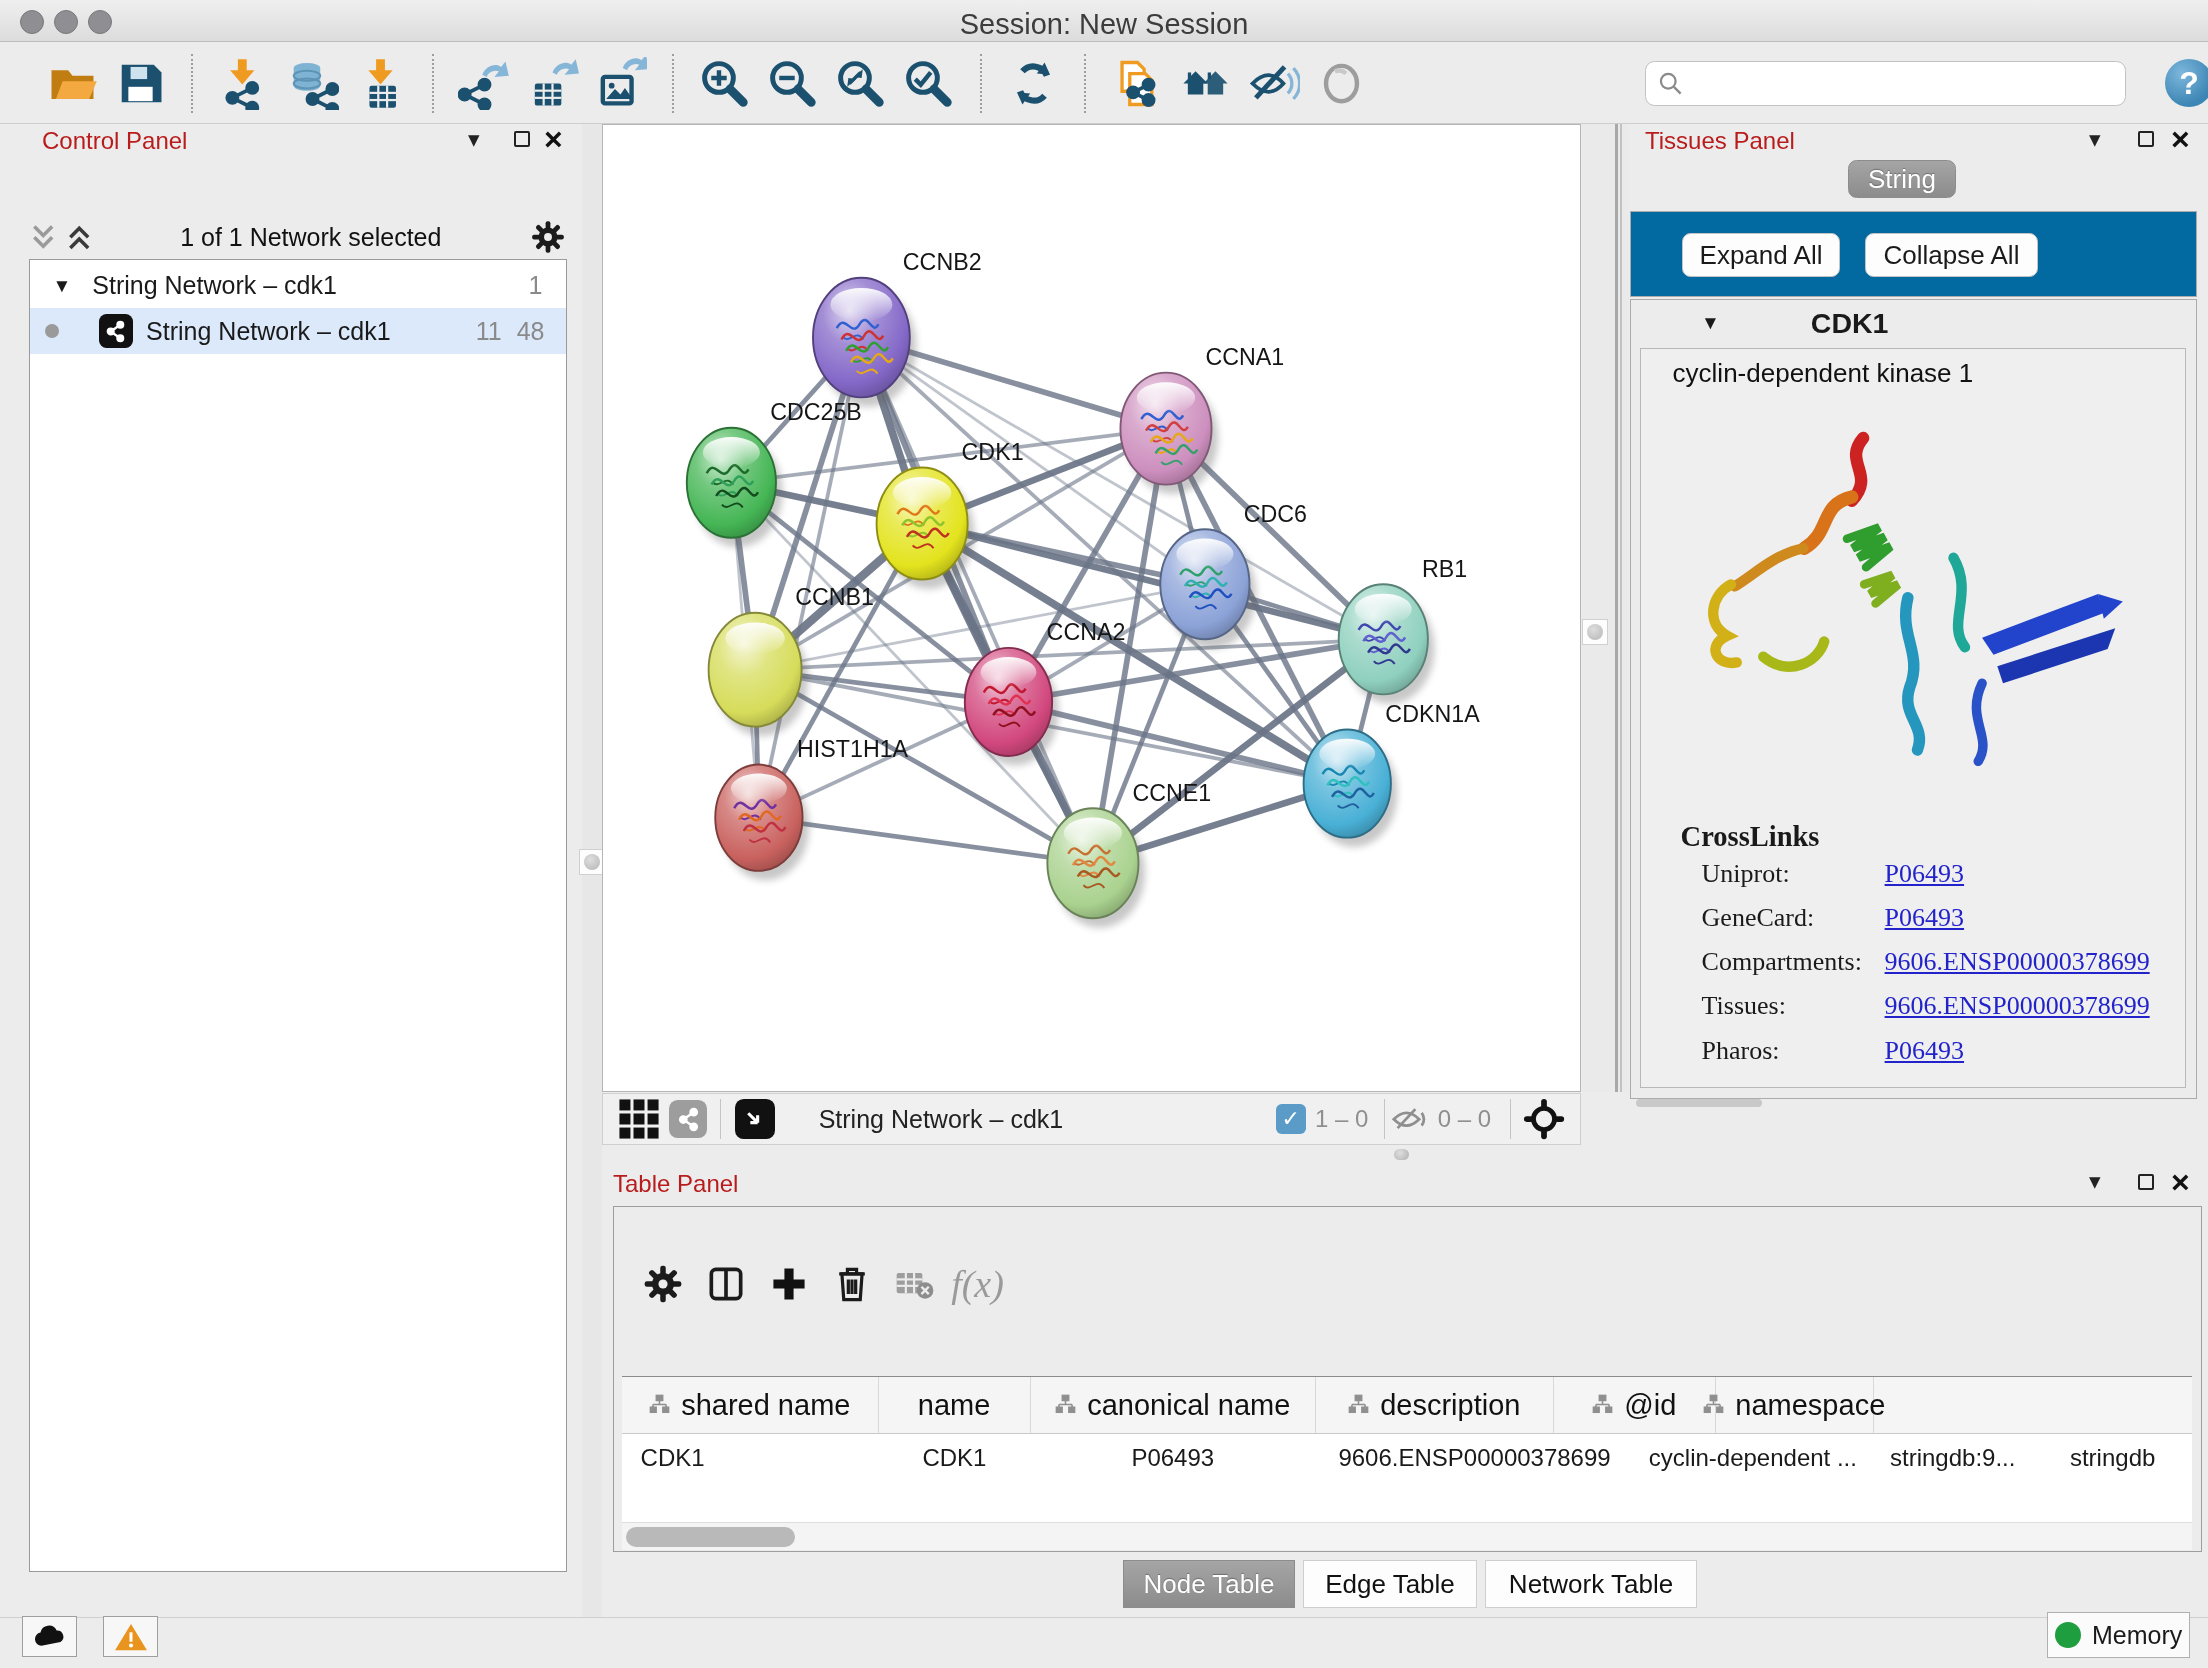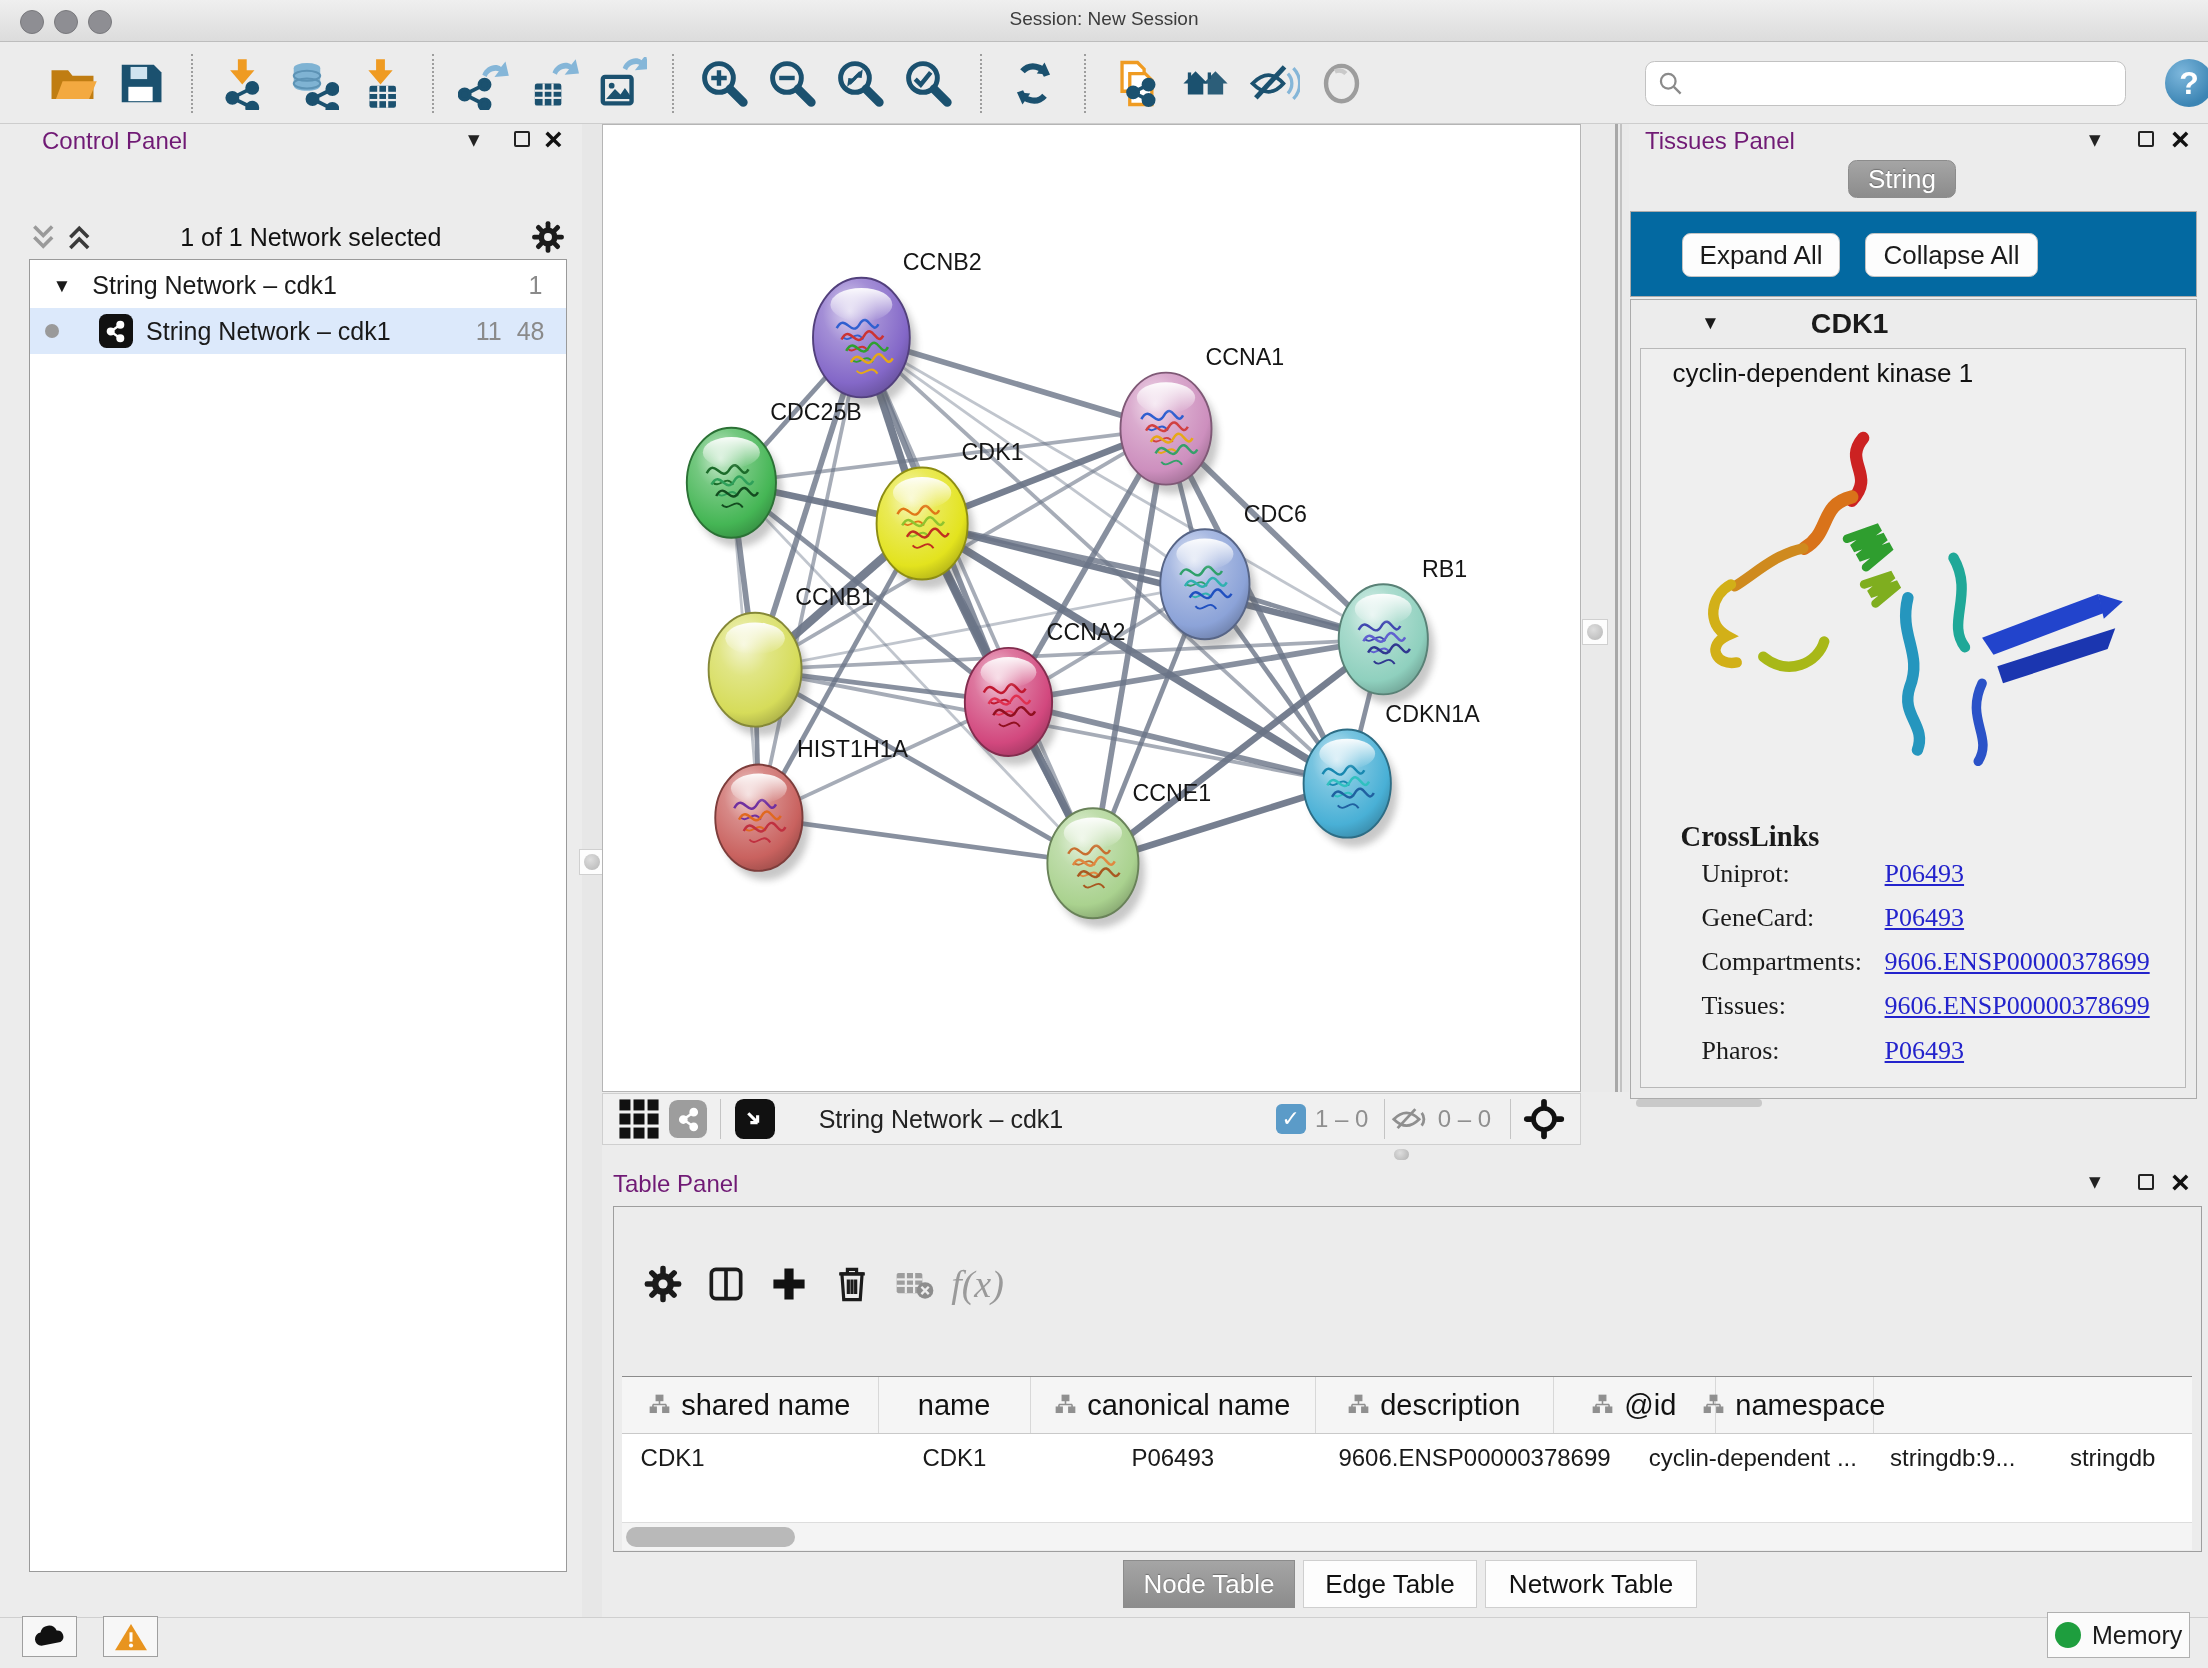--- a/index.html
+++ b/index.html
@@ -6,39 +6,39 @@
   html,body { width:2208px; height:1668px; overflow:hidden; }
   body { font-family:"Liberation Sans","DejaVu Sans",sans-serif; background:#e2e2e2; color:#1a1a1a; }
   #app { position:relative; width:2208px; height:1668px; background:#ececec; }
 
   
   .titlebar { position:absolute; left:0; top:0; width:2208px; height:42px;
     background:linear-gradient(#efefef,#dcdcdc); border-bottom:1px solid #bdbdbd; }
   .tl-dot { position:absolute; top:9.5px; width:24px; height:24px; border-radius:50%;
     background:#8e8e93; border:1px solid #79797d; }
   .win-title { position:absolute; top:7.6px; left:0; width:100%; text-align:center;
-    font-size:19px; color:#3c3c3c; }
+    font-size:29px; color:#3c3c3c; }
 
   
   .toolbar { position:absolute; left:0; top:43px; width:2208px; height:81px;
     background:#ececec; border-bottom:1px solid #cdcdcd; display:flex; align-items:center; }
   .tb-group { display:flex; align-items:center; height:68px; padding:0 11.4px; }
   .tb-sep { width:0; height:59px; border-left:2.9px dotted #9d9d9d; margin:0 5.7px; }
   .tb-icon { width:68px; height:65px; display:flex; align-items:center; justify-content:center; cursor:default; }
   .tb-icon svg { width:53px; height:53px; }
   .search-wrap { position:absolute; left:1645px; top:61px; width:481px; height:45px;
     background:#fff; border:1.9px solid #c2c2c2; border-radius:9.5px; display:flex; align-items:center; padding-left:11.4px; }
   .search-wrap svg { width:27px; height:27px; }
   .search-input { border:none; outline:none; flex:1; font-size:23px; height:38px; background:transparent; }
   .help-btn { position:absolute; left:2165px; top:59px; width:48px; height:48px; border-radius:50%;
     background:radial-gradient(circle at 35% 30%, #7db7dc, #3c85b4 70%); color:#fff; font-size:32px; font-weight:bold;
     display:flex; align-items:center; justify-content:center; }
 
   
-  .panel-title { position:absolute; font-size:24px; color:#701a75; }
+  .panel-title { position:absolute; font-size:24px; color:#b91c1c; }
   .ph-caret { position:absolute; font-size:23px; color:#222; }
   .ph-float { position:absolute; width:16px; height:16px; border:2.9px solid #222; border-radius:1.9px; }
   .ph-close { position:absolute; font-size:32px; font-weight:bold; color:#111; line-height:21px; }
 
   .tab { height:43px; display:flex; align-items:center; justify-content:center;
     background:#fdfdfd; border:1px solid #cfcfcf; border-radius:8.6px; font-size:26px; color:#111; margin-right:2.9px; }
   .tab.sel { background:linear-gradient(#a5a5a5,#8c8c8c); color:#fff; border-color:#8c8c8c;
     text-shadow:0 -1px 1px rgba(0,0,0,.3); }
 
   

